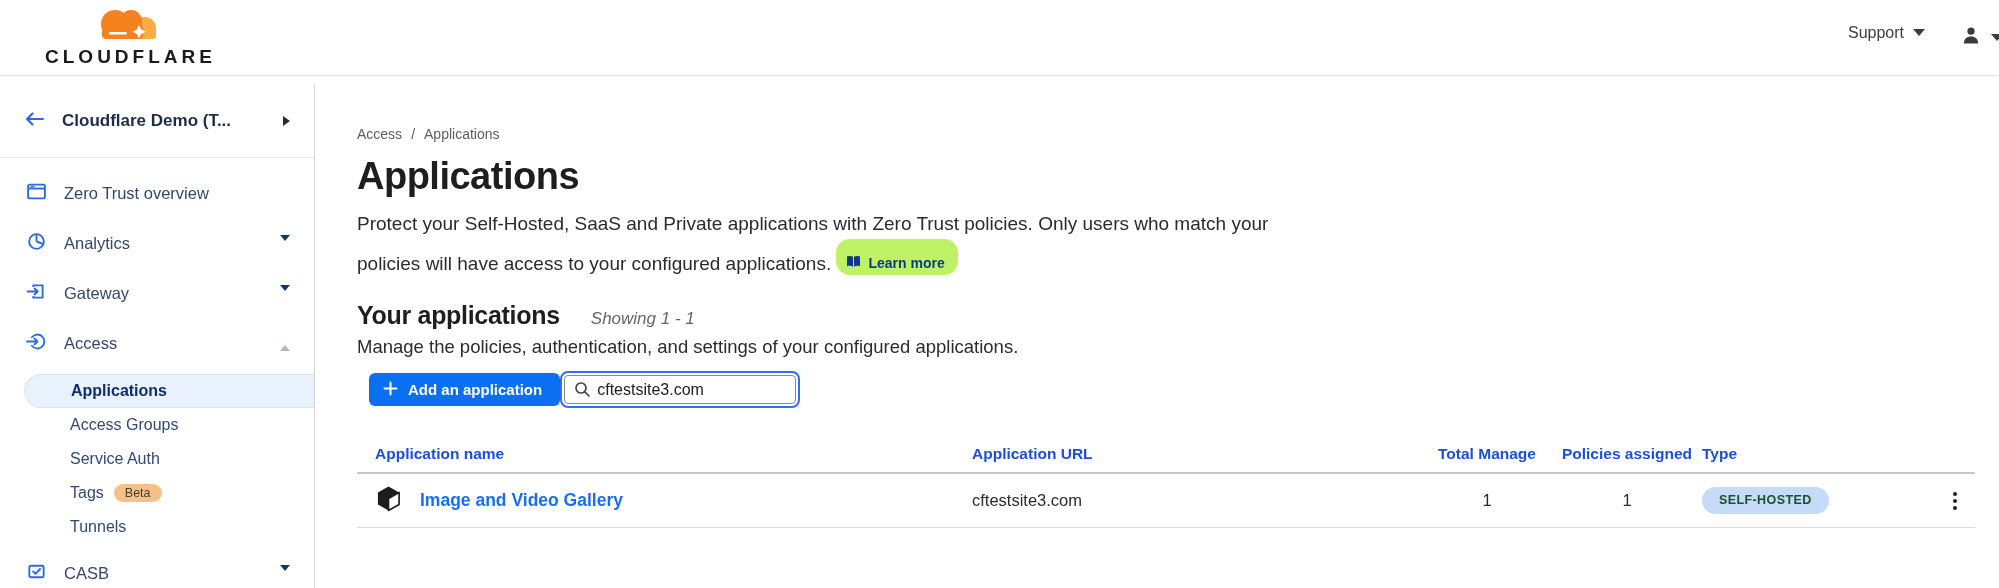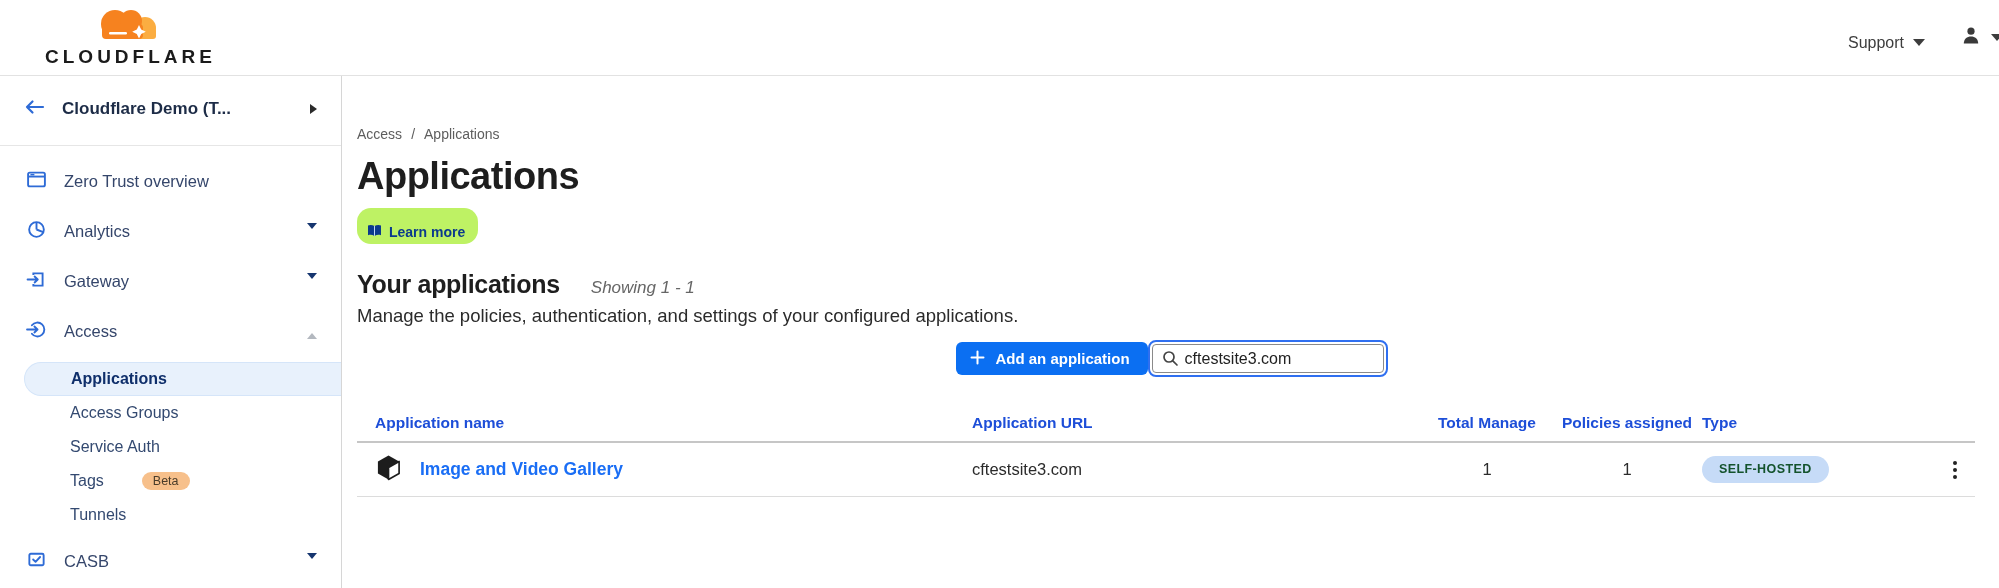--- a/index.html
+++ b/index.html
@@ -11,32 +11,32 @@
 
   
   .topbar {
     position:absolute; top:0; left:0; width:1999px; height:76px;
     background:#fff; border-bottom:1px solid #e2e2e2;
     display:flex; align-items:center; justify-content:space-between;
     padding:0 0 0 28px; overflow:hidden; z-index:5;
   }
   .logo { display:flex; flex-direction:column; align-items:center; width:205px; cursor:pointer; }
   .logo-word { font-size:19px; font-weight:bold; letter-spacing:4px; color:#1b1b1b; margin-top:1px; }
-  .topbar-right { display:flex; align-items:flex-end; gap:34px; padding-right:2px; }
+  .topbar-right { display:flex; align-items:flex-start; gap:34px; padding-right:2px; }
   .support { display:flex; align-items:center; gap:9px; font-size:16px; color:#3d3d3d; cursor:pointer; }
   .user { display:flex; align-items:center; gap:8px; cursor:pointer; margin-right:-6px; }
 
   .caret-down { width:0; height:0; border-left:6px solid transparent; border-right:6px solid transparent; border-top:7px solid #3d3d3d; }
   .caret-down.nav { border-left-width:5px; border-right-width:5px; border-top:6px solid #16356f; }
   .caret-up.nav { width:0; height:0; border-left:5px solid transparent; border-right:5px solid transparent; border-bottom:6px solid #b3b8bf; }
   .caret-right { width:0; height:0; border-top:5px solid transparent; border-bottom:5px solid transparent; border-left:7px solid #2b2b2b; }
 
   
   .sidebar {
-    position:absolute; top:72px; left:0; bottom:0; width:342px;
+    position:absolute; top:84px; left:0; bottom:0; width:315px;
     background:#fff; border-right:1px solid #d6d6d6; z-index:4;
   }
   .account-row {
     height:74px; border-bottom:1px solid #e6e6e6;
     display:flex; align-items:center; padding:0 24px 0 22px; gap:16px;
   }
   .account-name { font-size:17px; font-weight:bold; color:#1d2c47; flex:1; white-space:nowrap; overflow:hidden; }
   .nav { padding-top:10px; }
   .nav-item {
     height:50px; display:flex; align-items:center; gap:17px;
@@ -47,21 +47,21 @@
   .subnav-item {
     height:34px; display:flex; align-items:center; gap:10px;
     margin-left:24px; padding-left:46px; font-size:16px; color:#334970; cursor:pointer;
   }
   .subnav-item.selected {
     margin-top:6px; background:#e8f1fc; border:1px solid #d5e5f9; border-right:none;
     border-radius:17px 0 0 17px; font-weight:bold; color:#0f2f6b;
   }
   .beta-badge {
     background:#f7c08b; color:#4a3c2a; font-size:12.5px; font-weight:normal;
-    padding:3px 11px; border-radius:11px; line-height:1;margin-left:28px;
+    padding:3px 11px; border-radius:11px; line-height:1;
   }
   .casb { margin-top:4px; }
 
   
   .main {
     position:absolute; top:76px; left:315px; right:0; bottom:0;
     padding:50px 24px 0 42px; background:#fff;
   }
   .breadcrumb { display:flex; align-items:center; gap:9px; font-size:14px; color:#5d5d5d; }
   .crumb { cursor:pointer; }
@@ -70,21 +70,21 @@
   .learn-more {
     display:inline-flex; align-items:center; gap:7px; vertical-align:2px;
     background:#bef264; color:#0b3a8c; font-size:14px; font-weight:bold;
     padding:16px 13px 5px 10px; border-radius:14px; cursor:pointer; line-height:1; white-space:nowrap;
   }
   .section-head { display:flex; align-items:baseline; gap:31px; margin-top:22px; }
   .section-title { font-size:25px; font-weight:bold; color:#1e1e1e; letter-spacing:-0.3px; }
   .showing { font-size:17px; font-style:italic; color:#666; }
   .section-sub { margin-top:6px; font-size:18.5px; color:#2b2b2b; }
 
-  .controls { margin-top:13px; display:flex; align-items:center; justify-content:center;padding-left:12px; }
+  .controls { margin-top:13px; display:flex; align-items:center; justify-content:flex-start;padding-left:12px; }
   .add-btn {
     display:flex; align-items:center; gap:10px; background:#0b6ff2; color:#fff;
     border:none; border-radius:6px; height:33px; padding:0 18px 0 14px;
     font-size:15px; font-weight:bold; font-family:inherit; cursor:pointer;
   }
   .search-wrap {
     width:240px; height:37px; border:2px solid #2f6ff0; border-radius:8px;
     padding:2px; background:#fff;
   }
   .search-inner { position:relative; width:100%; height:100%; }
@@ -248,21 +248,21 @@
 <div class="main">
 
   <div class="breadcrumb">
     <span class="crumb">Access</span>
     <span>/</span>
     <span class="crumb">Applications</span>
   </div>
 
   <h1 class="page-title">Applications</h1>
 
-  <p class="intro-wrap">
+  <p class="intro-wrap"><span>Protect your Self-Hosted, SaaS and Private applications with Zero Trust policies. Only users who match your policies will have access to your configured applications.</span>
     <span class="learn-more">
       <span>
         <svg width="15" height="13" viewBox="0 0 16 14">
           <path d="M1 1.6 C3 0.6 5.7 0.7 8 2.2 C10.3 0.7 13 0.6 15 1.6 V12 C13 11.2 10.3 11.3 8 12.8 C5.7 11.3 3 11.2 1 12 Z" fill="#0b3a8c"></path>
           <path d="M8 2.2 V12.8" stroke="#bcd6f8" stroke-width="1.1"></path>
         </svg>
       </span>
       <span>Learn more</span>
     </span>
   </p>

